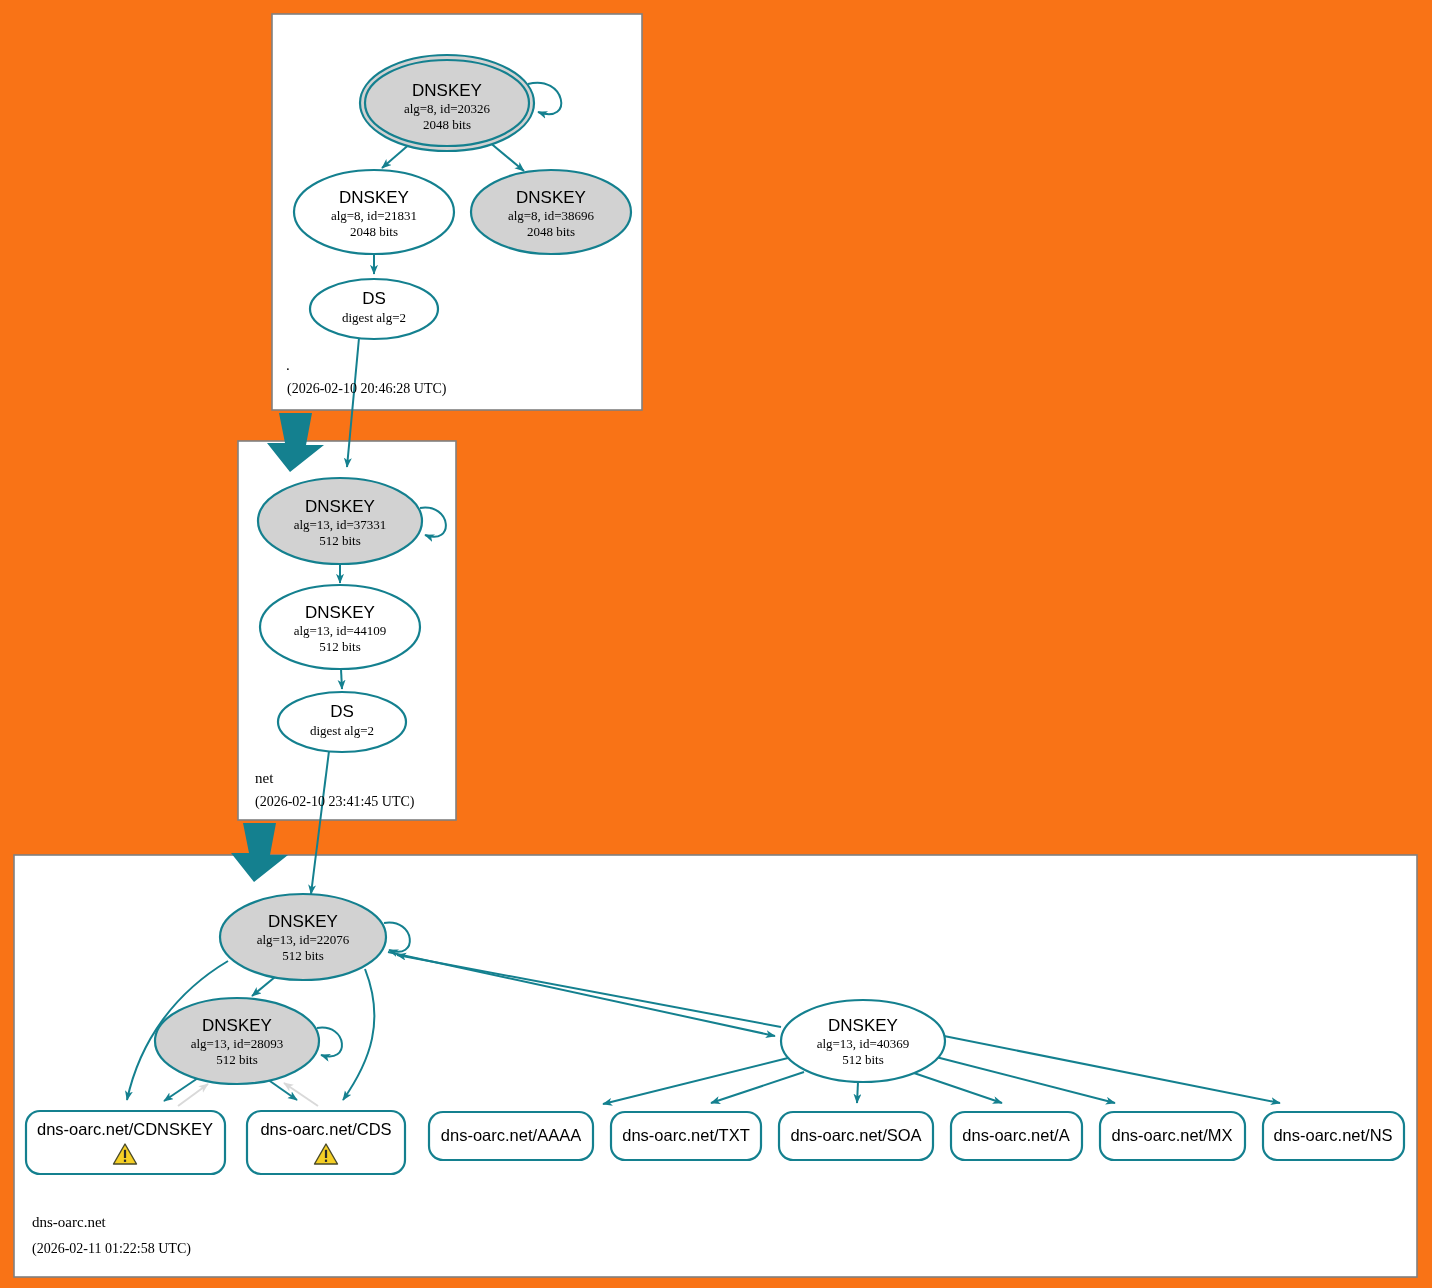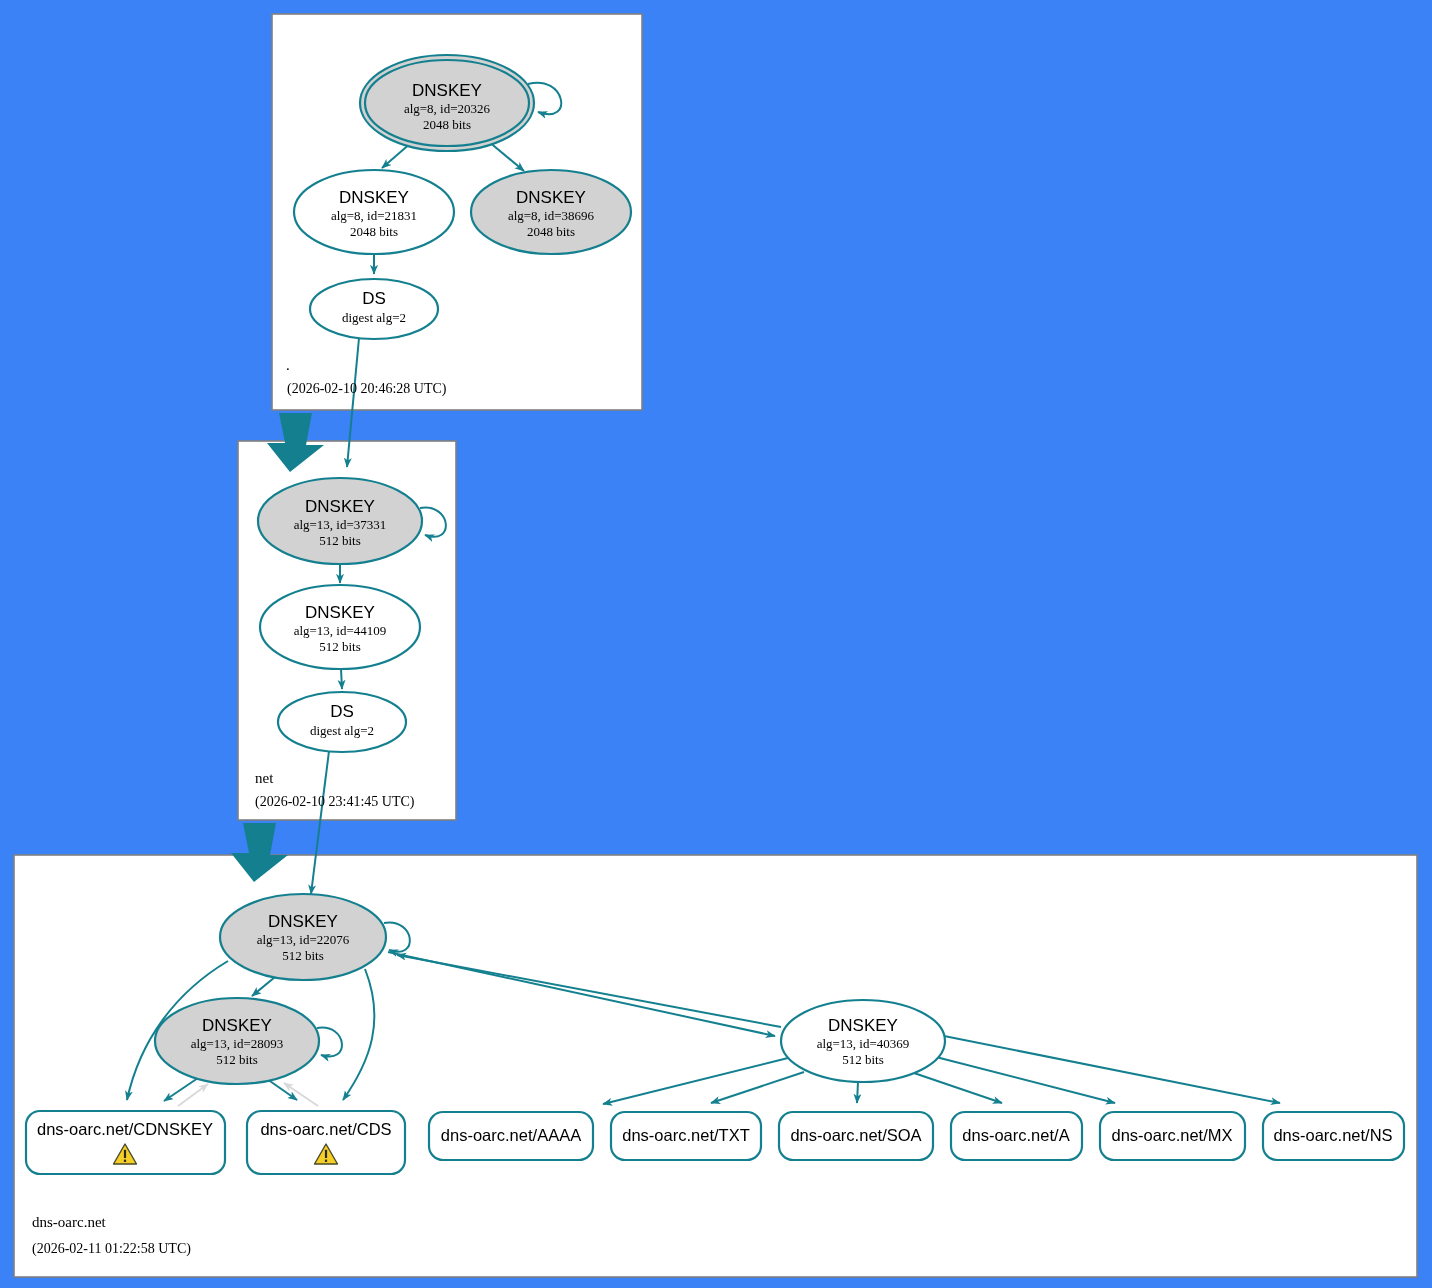--- a/index.html
+++ b/index.html
@@ -1,17 +1,17 @@
 <!DOCTYPE html>
 <html><head>
 <meta charset="utf-8">
 <style>
   html,body{margin:0;padding:0;background:#ffffff;}
   body{width:1432px;height:1288px;font-family:"Liberation Sans",sans-serif;}
-  #stage{position:relative;width:1432px;height:1288px;overflow:hidden;background:#3b82f6;}
+  #stage{position:relative;width:1432px;height:1288px;overflow:hidden;background:#f97316;}
   svg{display:block;}
   .zone-box{fill:#ffffff;stroke:#808080;stroke-width:1.6;}
   .ell{stroke:#14808f;stroke-width:2.2;}
   .ell-fill-gray{fill:#d2d2d2;}
   .ell-fill-white{fill:#ffffff;}
   .rrect{fill:#ffffff;stroke:#14808f;stroke-width:2.2;}
   .edge{fill:none;stroke:#14808f;stroke-width:2.0;}
   .edge-gray{fill:none;stroke:#d9d9d9;stroke-width:2.0;}
   .deleg{fill:#14808f;stroke:none;}
   .t-title{font-family:"Liberation Sans",sans-serif;font-size:17px;fill:#000;}

